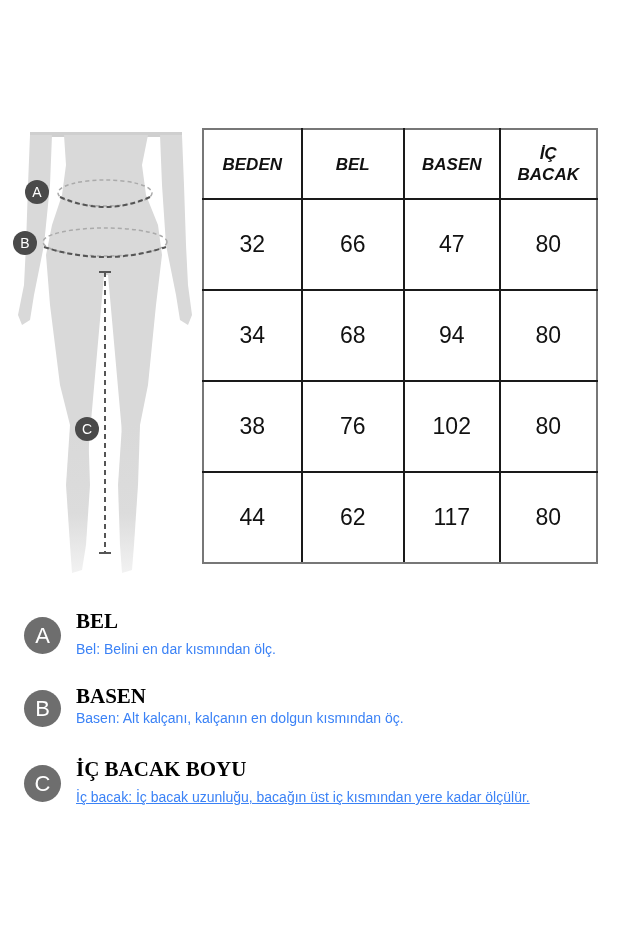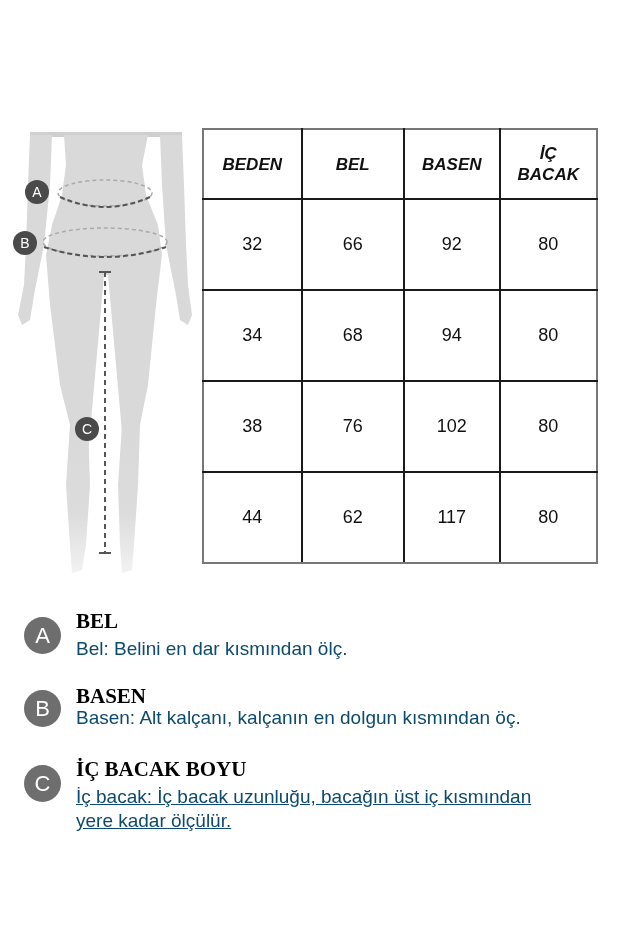--- a/index.html
+++ b/index.html
@@ -16,35 +16,35 @@
     .size-table th, .size-table td {
       border: 2px solid #1a1a1a; text-align: center; color: #111;
     }
     .size-table tr:first-child th { border-top-color: #777; }
     .size-table tr:last-child td { border-bottom-color: #777; }
     .size-table th:first-child, .size-table td:first-child { border-left-color: #777; }
     .size-table th:last-child, .size-table td:last-child { border-right-color: #777; }
     .size-table th {
       height: 66px; font-style: italic; font-weight: bold; font-size: 17px; line-height: 21px;
     }
-    .size-table td { height: 50px; font-size: 18px; }
+    .size-table td { height: 50px; font-size: 23px; }
     .col-beden { width: 98px; } .col-bel { width: 102px; } .col-basen { width: 95px; } .col-ic { width: 97px; }
 
     .legend { position: absolute; left: 24px; width: 560px; }
     .legend-item { position: absolute; left: 0; width: 560px; }
     .badge {
       position: absolute; left: 0; width: 37px; height: 37px; border-radius: 50%;
       background: #6e6e6e; color: #ffffff; font-size: 22px; line-height: 37px; text-align: center;
     }
     .legend-title {
       position: absolute; left: 52px; top: 0; font-family: "Liberation Serif", serif;
       font-weight: bold; font-size: 21px; color: #000;
     }
     .legend-desc {
-      position: absolute; left: 52px; font-size: 19px; line-height: 24px; color: #0c4a6e; width: 470px;
+      position: absolute; left: 52px; font-size: 14px; line-height: 24px; color: #3b82f6; width: 470px;
     }
   </style>
 </head>
 <body>
 
 <div class="figure">
   <svg width="205" height="460" viewBox="0 0 205 460">
     <defs>
       <linearGradient id="legfade" x1="0" y1="0" x2="0" y2="1">
         <stop offset="0" stop-color="#d9d9d9"></stop>
@@ -104,21 +104,21 @@
       <th>
         <span>İÇ</span><br>
         <span>BACAK</span>
       </th>
     </tr>
   </thead>
   <tbody>
     <tr>
       <td>32</td>
       <td>66</td>
-      <td>92</td>
+      <td>47</td>
       <td>80</td>
     </tr>
     <tr>
       <td>34</td>
       <td>68</td>
       <td>94</td>
       <td>80</td>
     </tr>
     <tr>
       <td>38</td>

